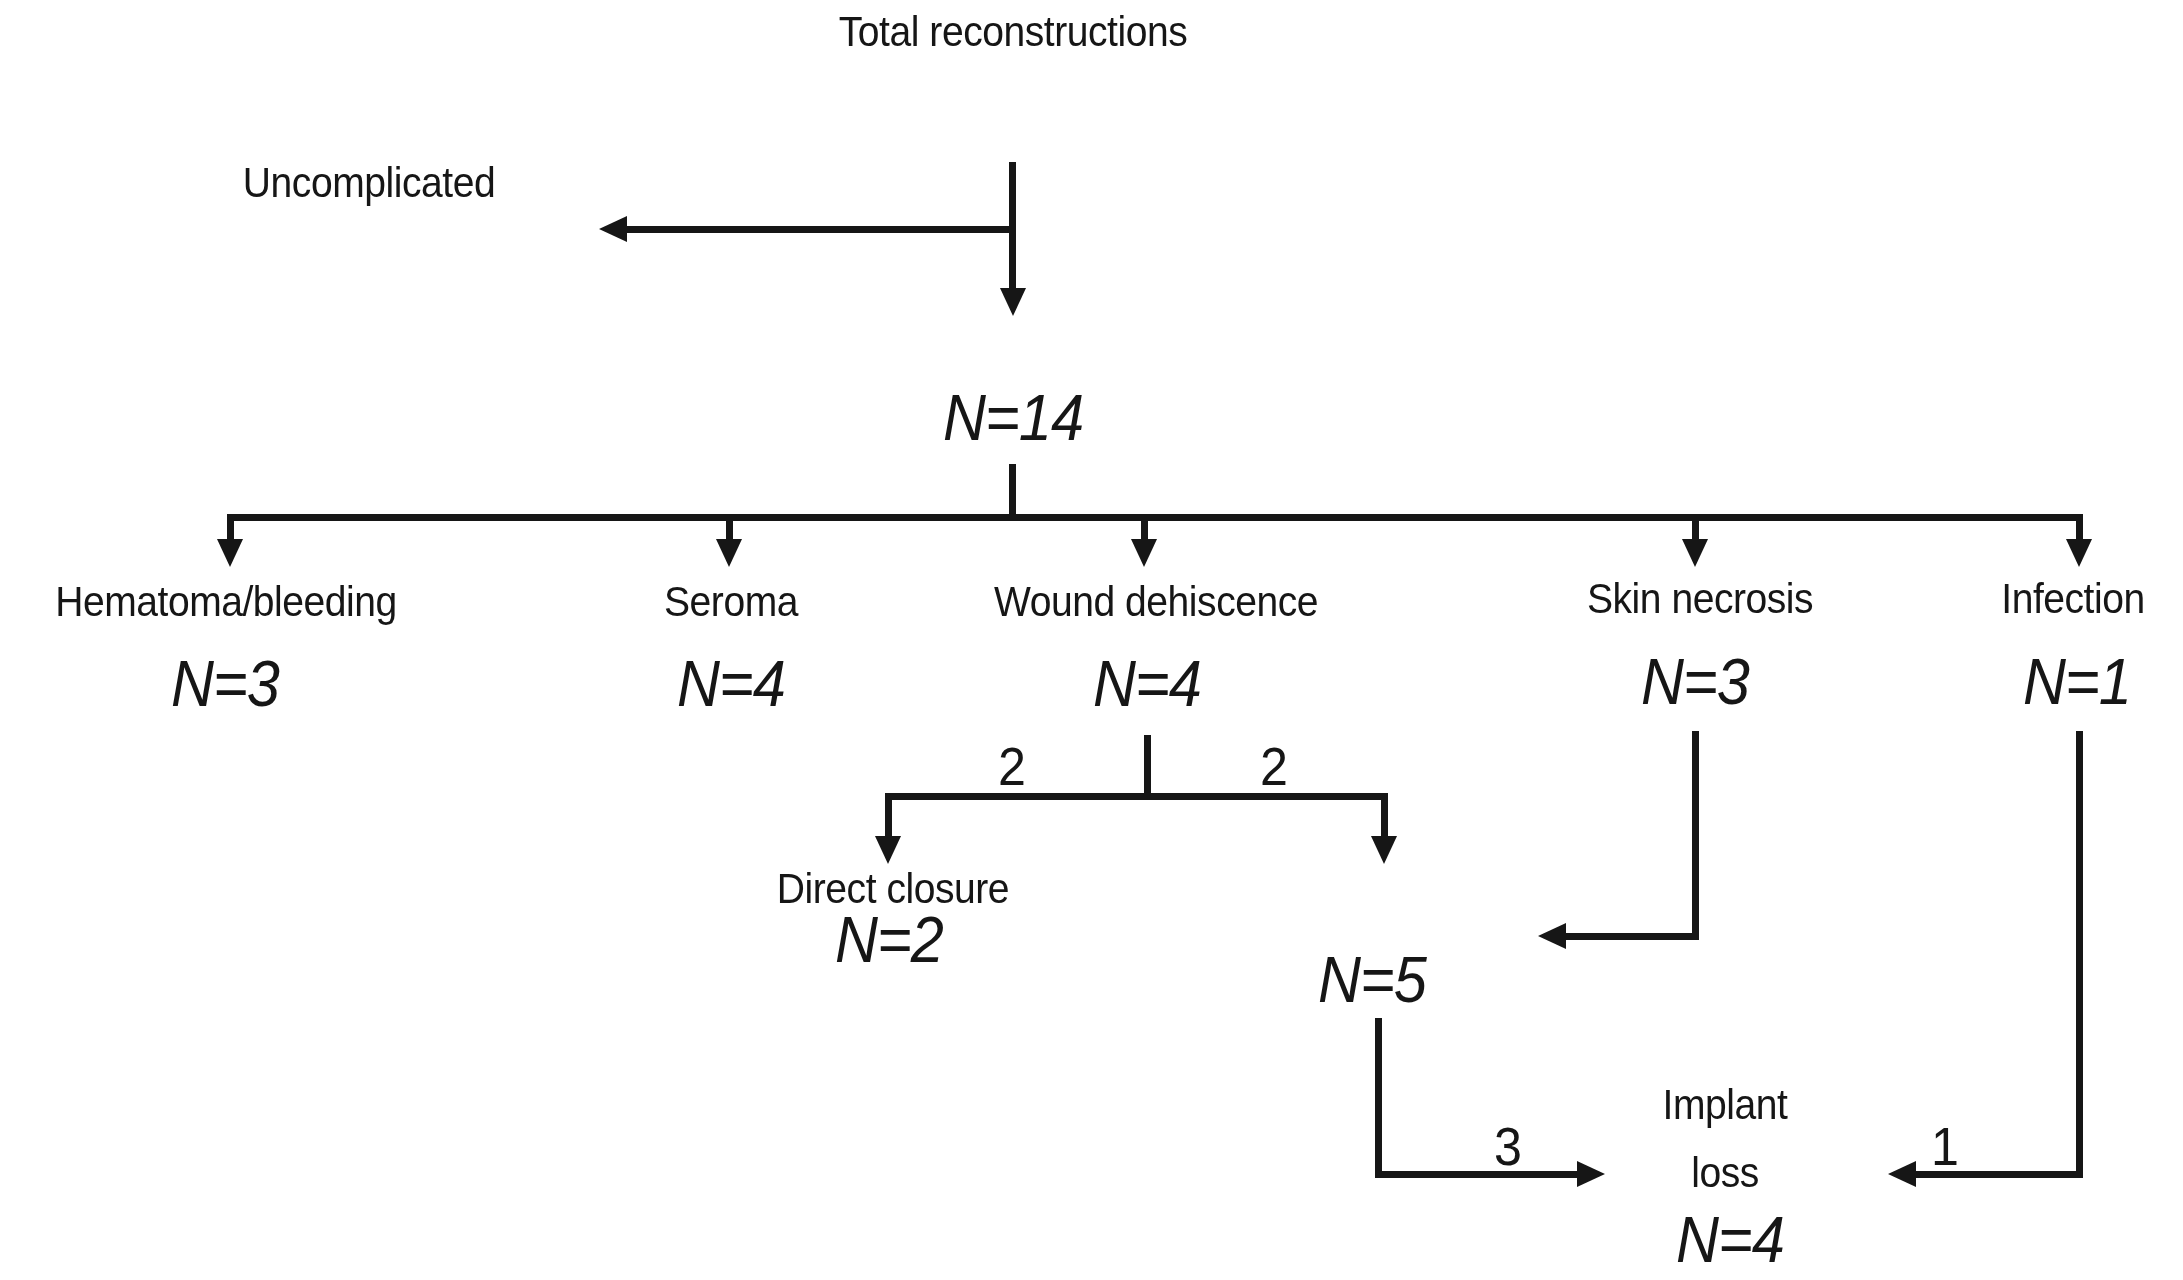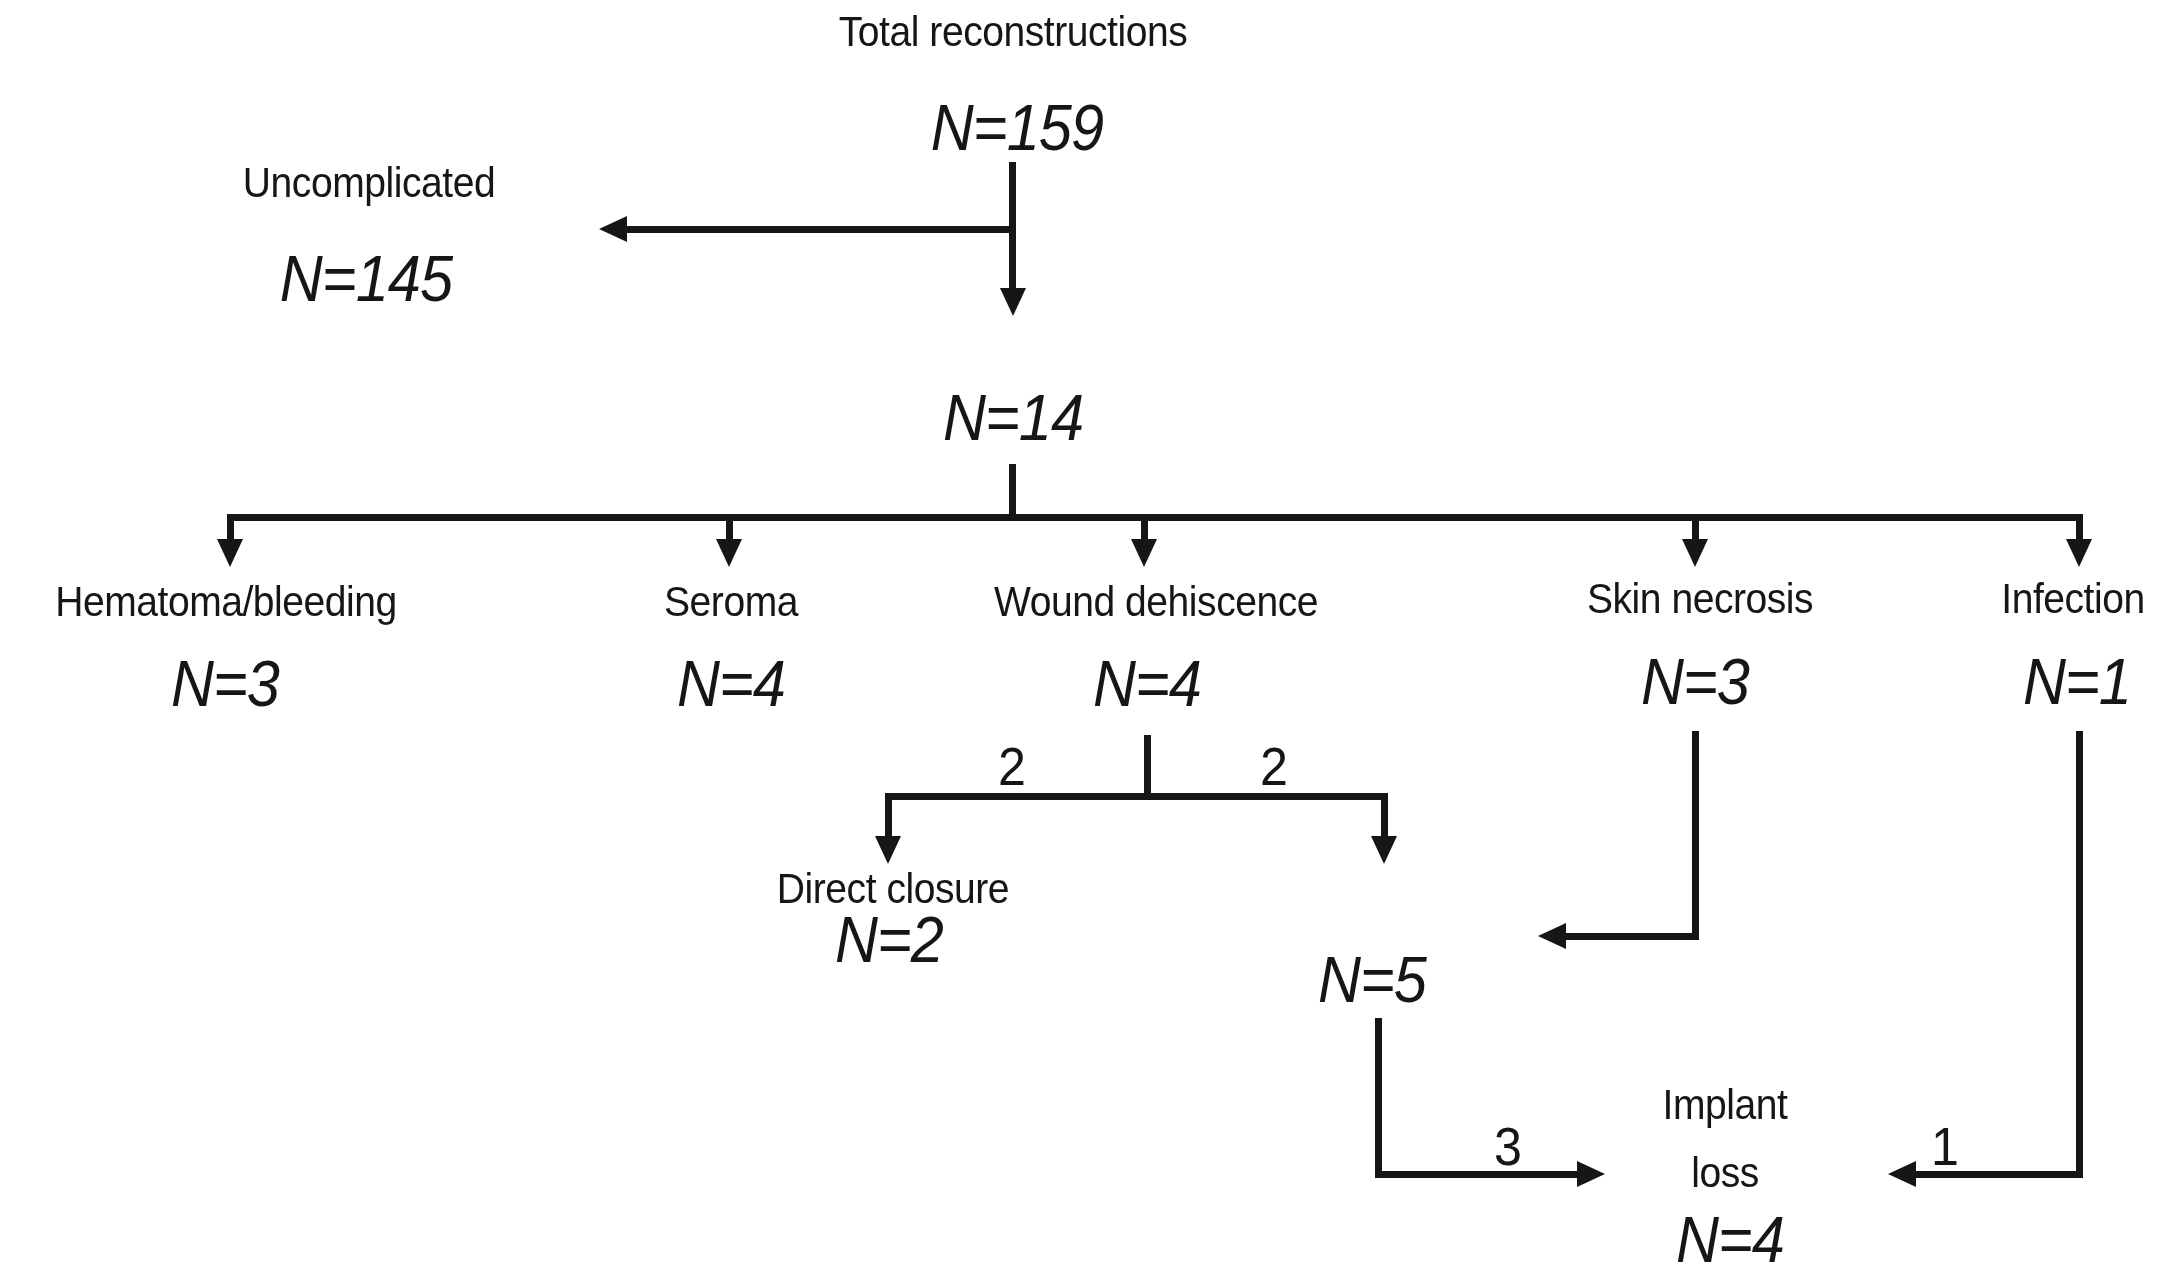--- a/index.html
+++ b/index.html
@@ -29,30 +29,28 @@
   .ah-down{border-left:13px solid transparent;border-right:13px solid transparent;border-top:28px solid #161616;}
   .ah-left{border-top:13px solid transparent;border-bottom:13px solid transparent;border-right:28px solid #161616;}
   .ah-right{border-top:13px solid transparent;border-bottom:13px solid transparent;border-left:28px solid #161616;}
 </style>
 </head>
 <body>
 
 <div id="fig">
 
   <div class="t lbl" style="left:1013px;top:11px"><span>Total reconstructions</span></div>
-  <div class="t num" style="left:1017px;top:96px"><span>N=159</span></div>
 
   <div class="ln" style="left:1009px;top:162px;width:7px;height:128px"></div>
   <div class="ah ah-down" style="left:1000px;top:288px"></div>
 
   <div class="ln" style="left:627px;top:226px;width:389px;height:7px"></div>
   <div class="ah ah-left" style="left:599px;top:216px"></div>
 
   <div class="t lbl" style="left:369px;top:162px"><span>Uncomplicated</span></div>
-  <div class="t num" style="left:366px;top:247px"><span>N=145</span></div>
 
   <div class="t num" style="left:1013px;top:386px"><span>N=14</span></div>
 
   <div class="ln" style="left:1009px;top:464px;width:7px;height:57px"></div>
 
   <div class="ln" style="left:227px;top:514px;width:1856px;height:7px"></div>
 
   <div class="ln" style="left:227px;top:514px;width:7px;height:27px"></div>
   <div class="ah ah-down" style="left:217px;top:539px"></div>
 

